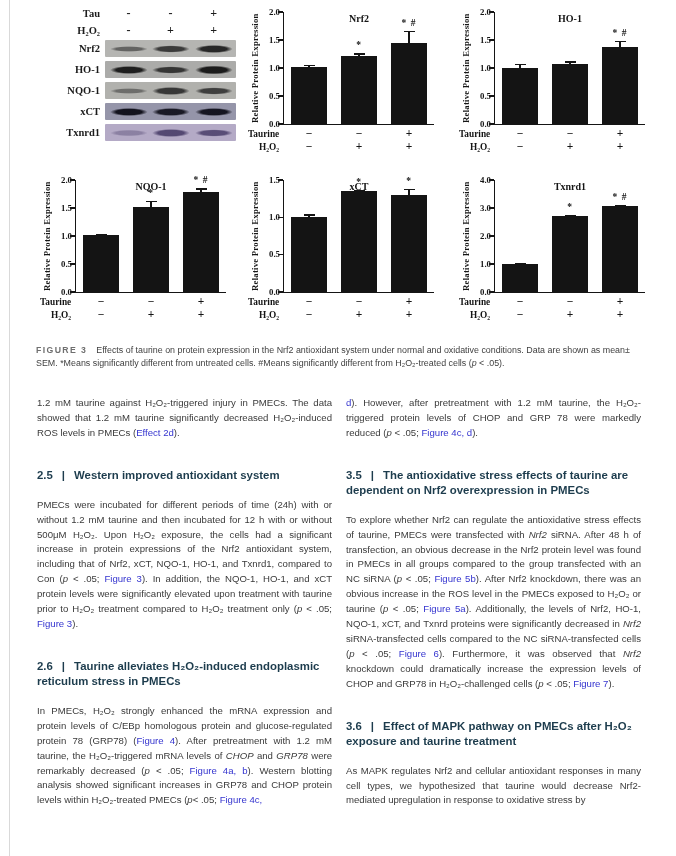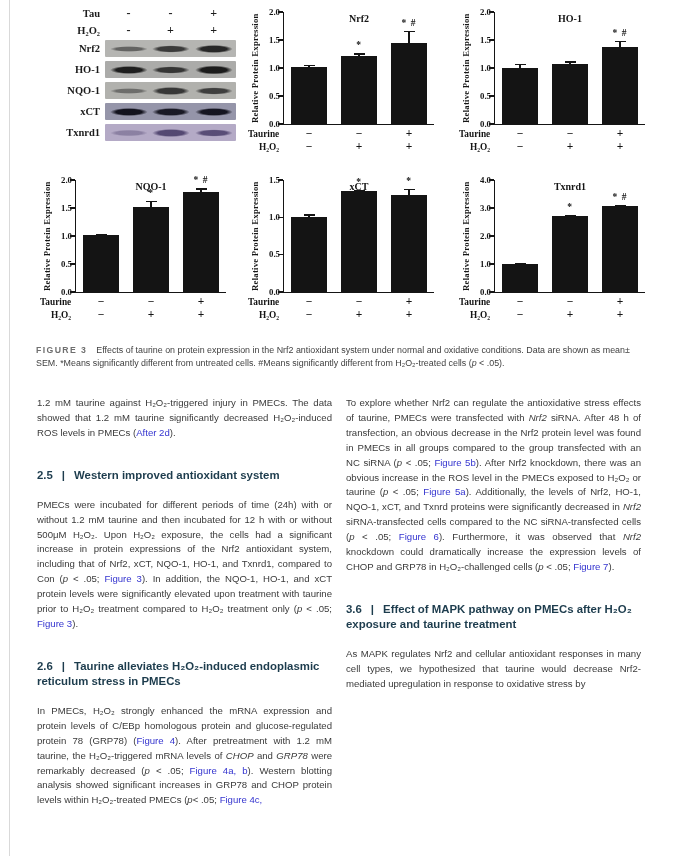--- a/index.html
+++ b/index.html
@@ -306,25 +306,27 @@
           </div>
         </div>
     </div>
     <div id="caption">
       <span class="cap-label">FIGURE 3</span><span><span>Effects of taurine on protein expression in the Nrf2 antioxidant system under normal and oxidative conditions. Data are shown as mean± SEM. *Means significantly different from untreated cells. #Means significantly different from H₂O₂-treated cells (</span><span class="seg-i">p</span><span> &lt; .05).</span></span>
     </div>
   </div>
 
   <div id="columns">
     <div class="col">
-        <p><span>1.2 mM taurine against H₂O₂-triggered injury in PMECs. The data showed that 1.2 mM taurine significantly decreased H₂O₂-induced ROS levels in PMECs (</span><span class="seg-link">After 2d</span><span>).</span></p>
+        <p><span>1.2 mM taurine against H₂O₂-triggered injury in PMECs. The data showed that 1.2 mM taurine significantly decreased H₂O₂-induced ROS levels in PMECs (</span><span class="seg-link">Effect 2d</span><span>).</span></p>
         <h2><span class="hnum">2.5</span><span class="hsep">|</span><span>Western improved antioxidant system</span></h2>
         <p><span>PMECs were incubated for different periods of time (24h) with or without 1.2 mM taurine and then incubated for 12 h with or without 500μM H₂O₂. Upon H₂O₂ exposure, the cells had a significant increase in protein expressions of the Nrf2 antioxidant system, including that of Nrf2, xCT, NQO-1, HO-1, and Txnrd1, compared to Con (</span><span class="seg-i">p</span><span> &lt; .05; </span><span class="seg-link">Figure 3</span><span>). In addition, the NQO-1, HO-1, and xCT protein levels were significantly elevated upon treatment with taurine prior to H₂O₂ treatment compared to H₂O₂ treatment only (</span><span class="seg-i">p</span><span> &lt; .05; </span><span class="seg-link">Figure 3</span><span>).</span></p>
         <h2><span class="hnum">2.6</span><span class="hsep">|</span><span>Taurine alleviates H₂O₂-induced endoplasmic reticulum stress in PMECs</span></h2>
         <p><span>In PMECs, H₂O₂ strongly enhanced the mRNA expression and protein levels of C/EBp homologous protein and glucose-regulated protein 78 (GRP78) (</span><span class="seg-link">Figure 4</span><span>). After pretreatment with 1.2 mM taurine, the H₂O₂-triggered mRNA levels of </span><span class="seg-i">CHOP</span><span> and </span><span class="seg-i">GRP78</span><span> were remarkably decreased (</span><span class="seg-i">p</span><span> &lt; .05; </span><span class="seg-link">Figure 4a, b</span><span>). Western blotting analysis showed significant increases in GRP78 and CHOP protein levels within H₂O₂-treated PMECs (</span><span class="seg-i">p</span><span>&lt; .05; </span><span class="seg-link">Figure 4c,</span></p>
       </div>
     <div class="col">
+        <p><span class="seg-link">d</span><span>). However, after pretreatment with 1.2 mM taurine, the H₂O₂-triggered protein levels of CHOP and GRP 78 were markedly reduced (</span><span class="seg-i">p</span><span> &lt; .05; </span><span class="seg-link">Figure 4c, d</span><span>).</span></p>
+        <h2><span class="hnum">3.5</span><span class="hsep">|</span><span>The antioxidative stress effects of taurine are dependent on Nrf2 overexpression in PMECs</span></h2>
         <p><span>To explore whether Nrf2 can regulate the antioxidative stress effects of taurine, PMECs were transfected with </span><span class="seg-i">Nrf2</span><span> siRNA. After 48 h of transfection, an obvious decrease in the Nrf2 protein level was found in PMECs in all groups compared to the group transfected with an NC siRNA (</span><span class="seg-i">p</span><span> &lt; .05; </span><span class="seg-link">Figure 5b</span><span>). After Nrf2 knockdown, there was an obvious increase in the ROS level in the PMECs exposed to H₂O₂ or taurine (</span><span class="seg-i">p</span><span> &lt; .05; </span><span class="seg-link">Figure 5a</span><span>). Additionally, the levels of Nrf2, HO-1, NQO-1, xCT, and Txnrd proteins were significantly decreased in </span><span class="seg-i">Nrf2</span><span> siRNA-transfected cells compared to the NC siRNA-transfected cells (</span><span class="seg-i">p</span><span> &lt; .05; </span><span class="seg-link">Figure 6</span><span>). Furthermore, it was observed that </span><span class="seg-i">Nrf2</span><span> knockdown could dramatically increase the expression levels of CHOP and GRP78 in H₂O₂-challenged cells (</span><span class="seg-i">p</span><span> &lt; .05; </span><span class="seg-link">Figure 7</span><span>).</span></p>
         <h2><span class="hnum">3.6</span><span class="hsep">|</span><span>Effect of MAPK pathway on PMECs after H₂O₂ exposure and taurine treatment</span></h2>
         <p><span>As MAPK regulates Nrf2 and cellular antioxidant responses in many cell types, we hypothesized that taurine would decrease Nrf2-mediated upregulation in response to oxidative stress by</span></p>
       </div>
   </div>
 </div>
 
 </body></html>

